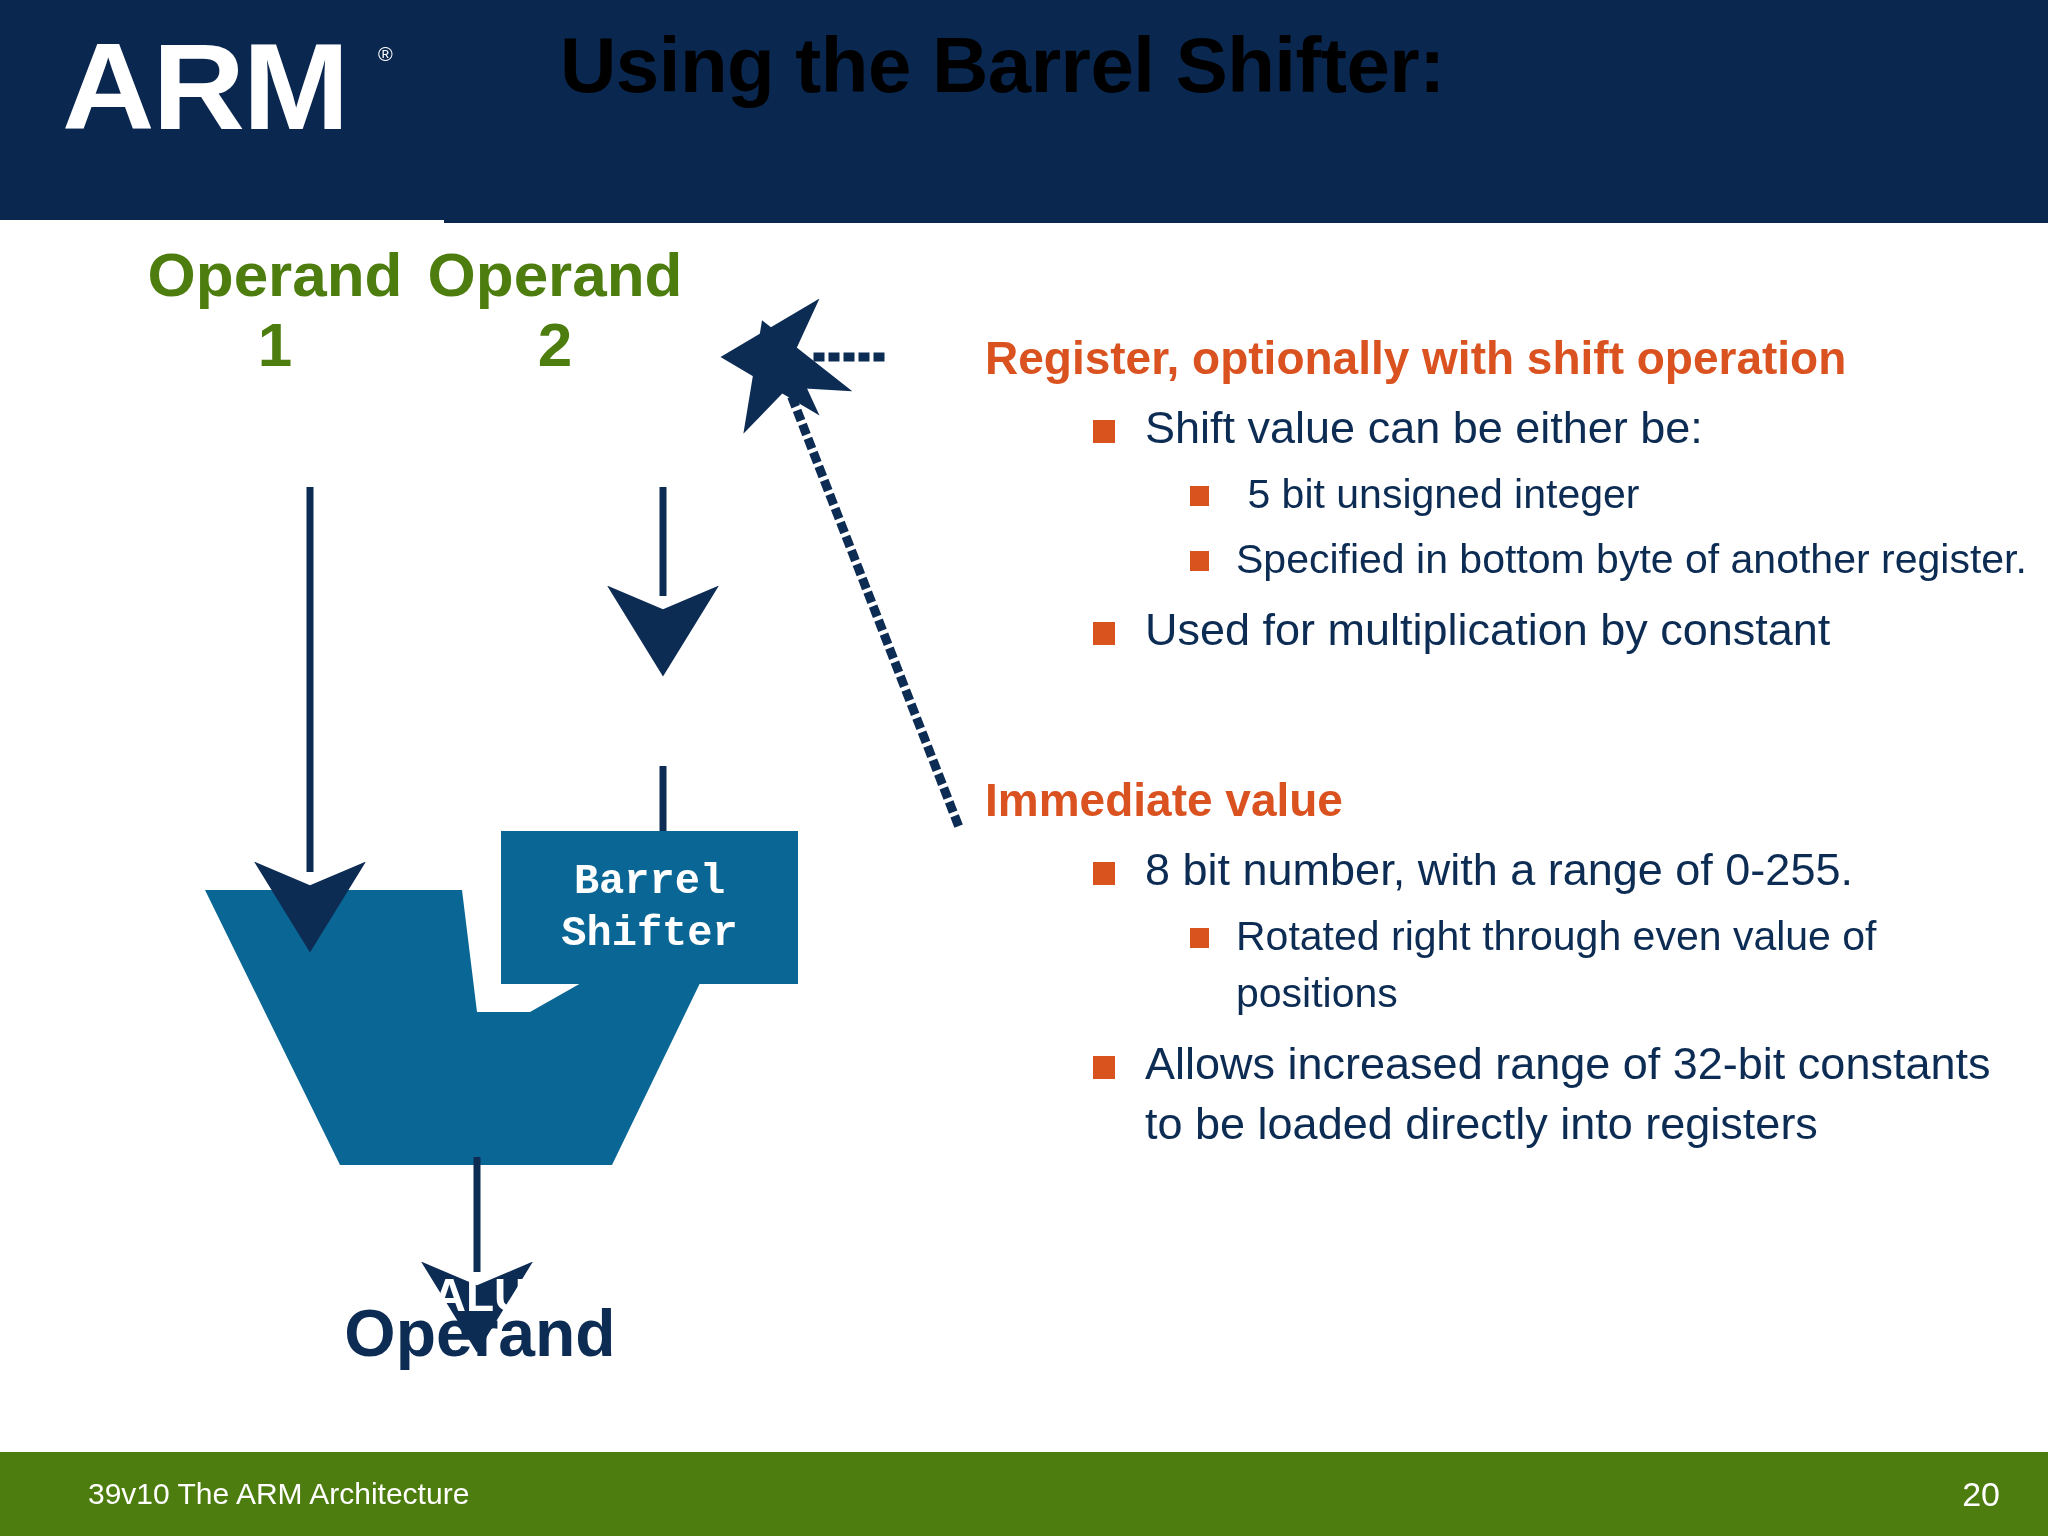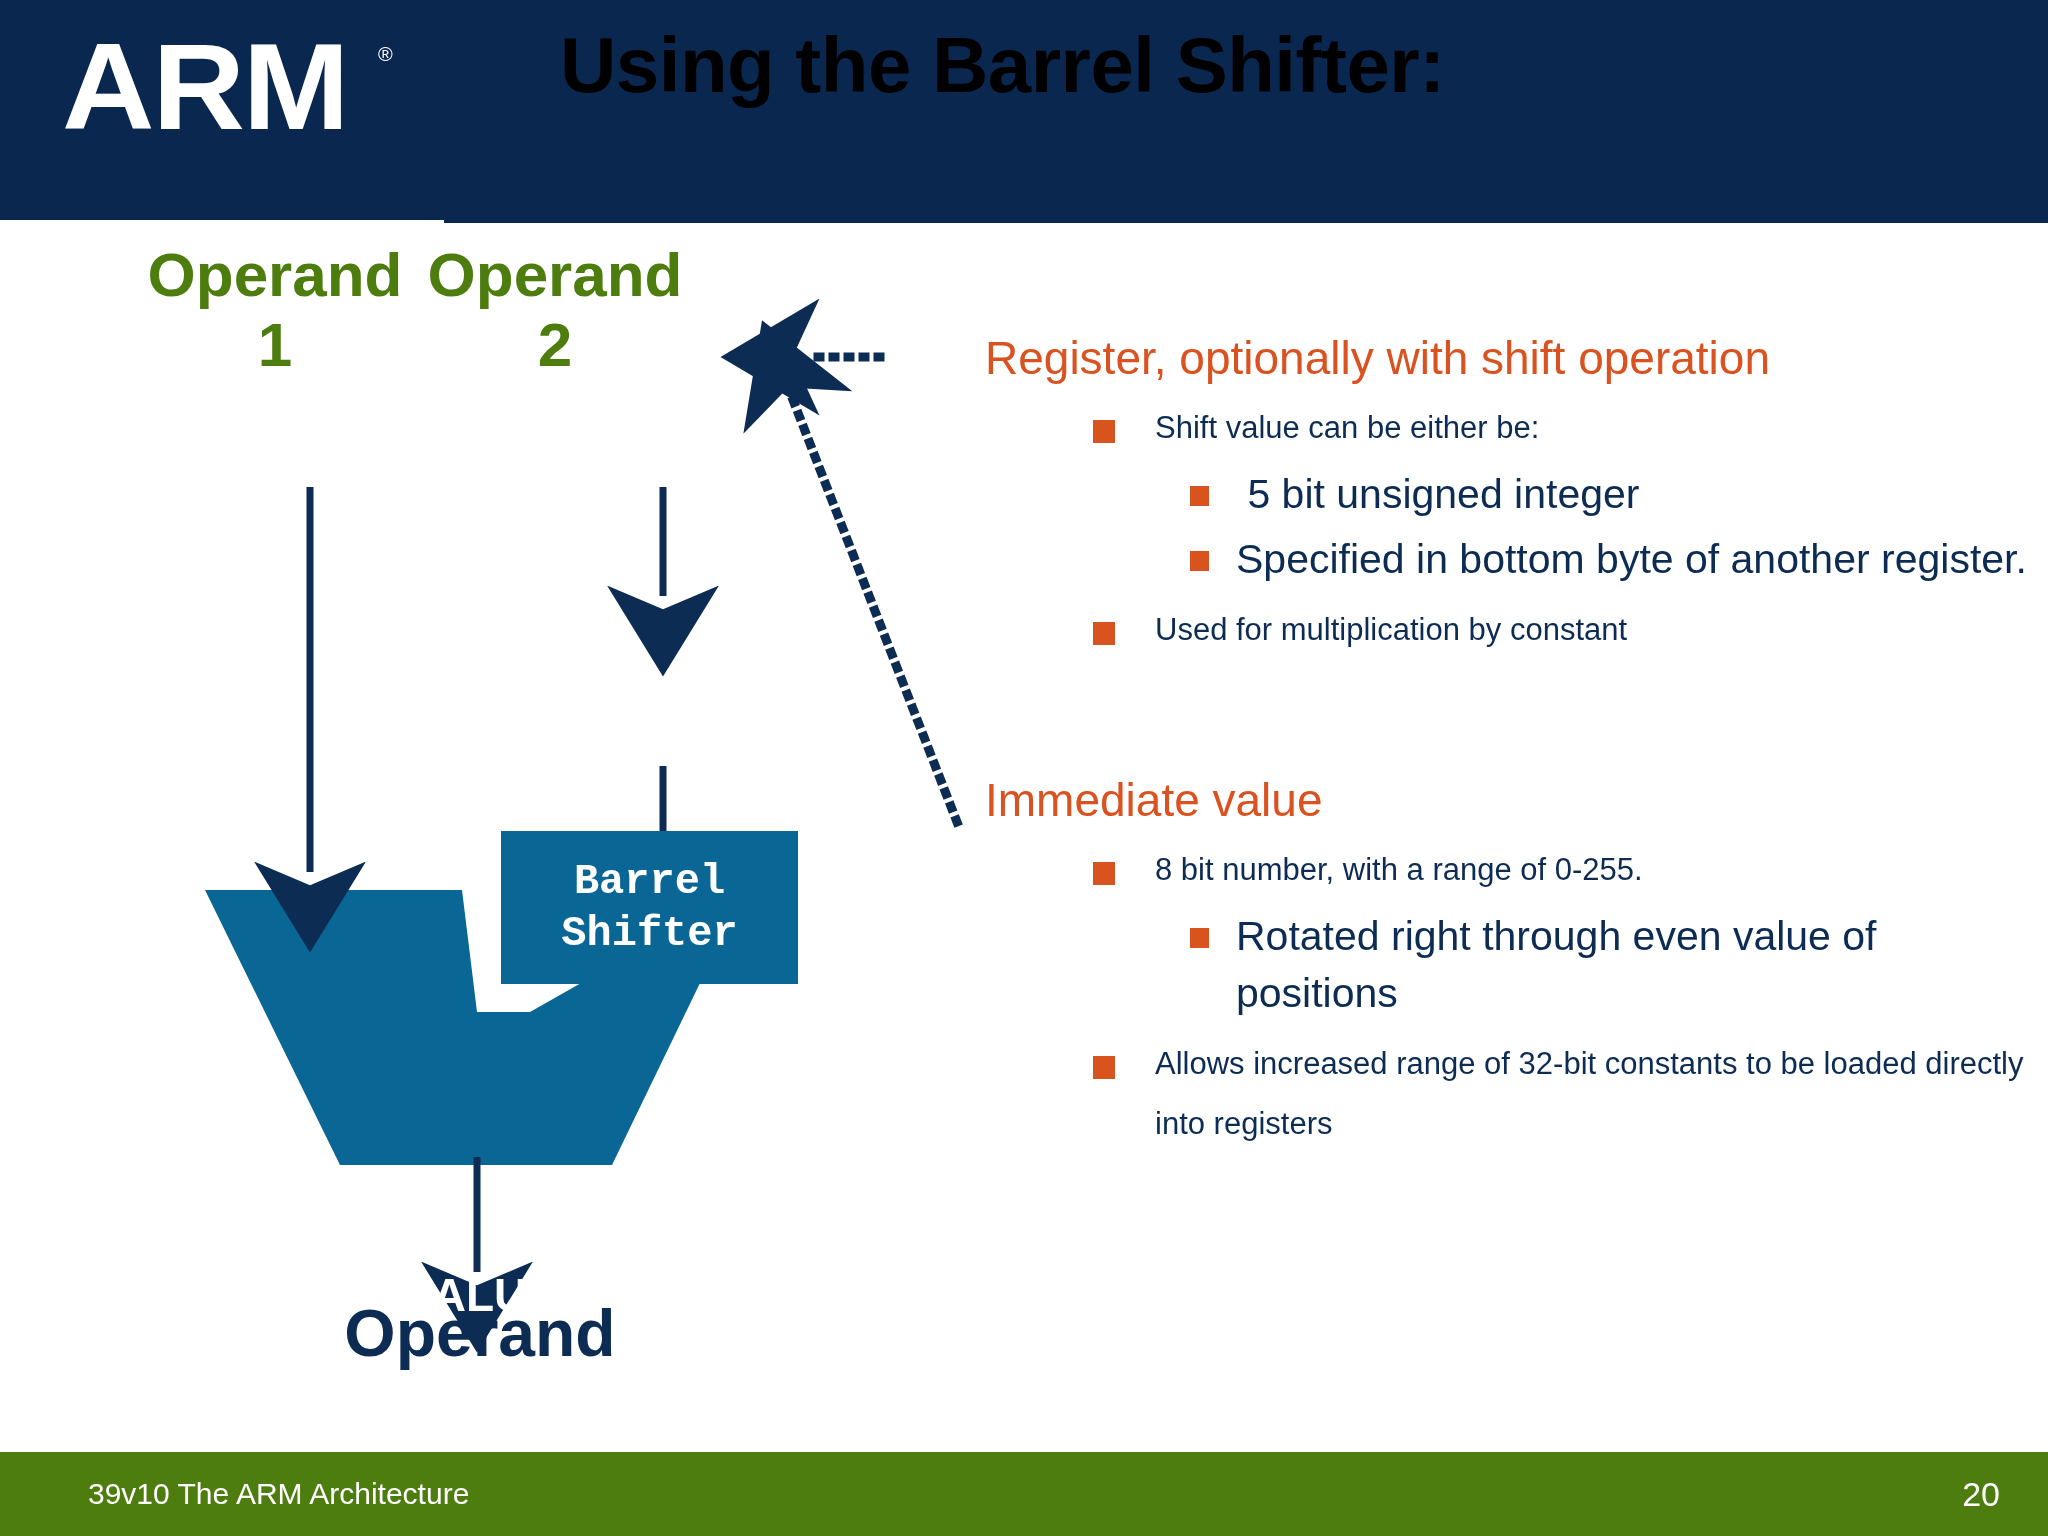--- a/index.html
+++ b/index.html
@@ -149,21 +149,21 @@
 
   
   .content {
     position: absolute;
     left: 985px; top: 330px;
     width: 1045px;
   }
   .block-heading {
     color: #DA5220;
     font-family: "Liberation Sans", sans-serif;
-    font-weight: normal;
+    font-weight: bold;
     font-size: 46px;
     line-height: 56px;
     margin: 0 0 6px 0;
   }
   .bullet {
     position: relative;
     display: flex;
     align-items: flex-start;
     color: #0D2C54;
     font-family: "Liberation Sans", sans-serif;
@@ -175,21 +175,21 @@
     display: inline-block;
   }
   .bullet .txt {
     color: #0D2C54;
     font-family: "Liberation Sans", sans-serif;
     white-space: pre-wrap;
   }
   
   .lvl1 { padding-left: 108px; margin-top: 12px; }
   .lvl1 .sq { width: 22px; height: 23px; margin-top: 22px; }
-  .lvl1 .txt { font-size: 31px; line-height: 60px; margin-left: 40px; }
+  .lvl1 .txt { font-size: 45px; line-height: 60px; margin-left: 30px; }
   
   .lvl2 { padding-left: 205px; margin-top: 8px; }
   .lvl2 .sq { width: 19px; height: 20px; margin-top: 20px; }
   .lvl2 .txt { font-size: 41px; line-height: 57px; margin-left: 27px; }
 
   .block2 { margin-top: 112px; }
 
   
   .footer {
     position: absolute;

